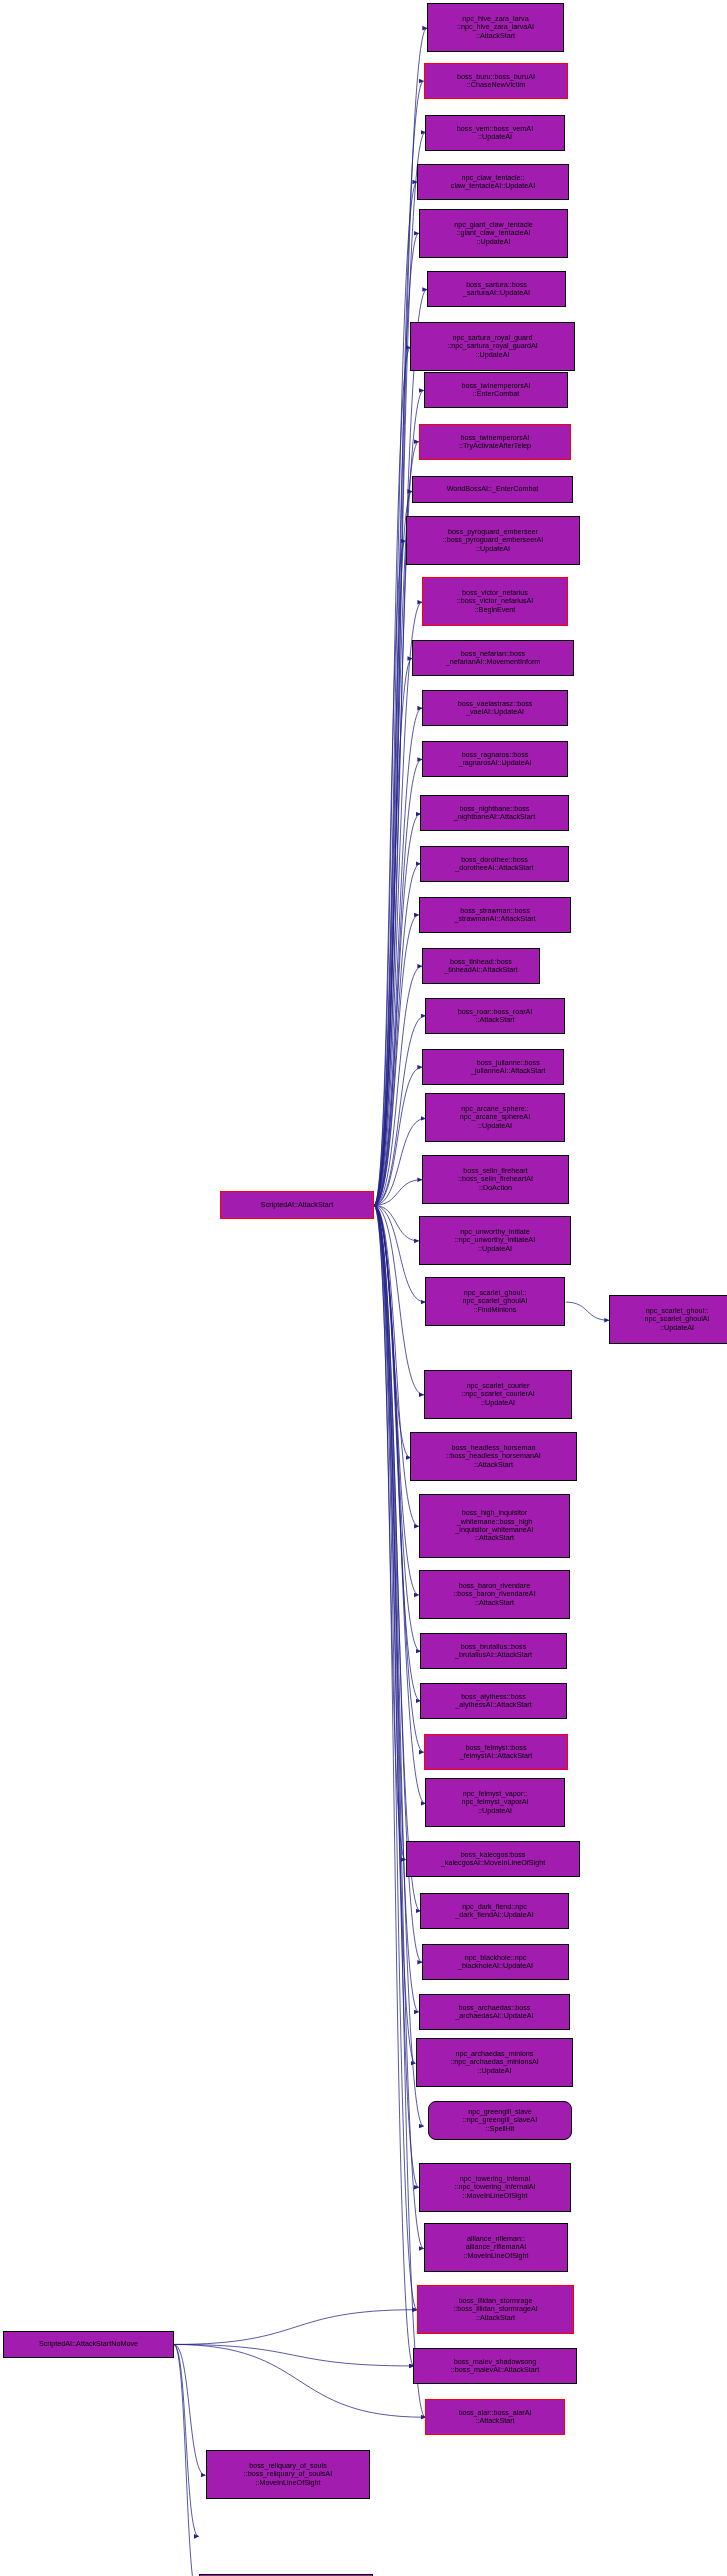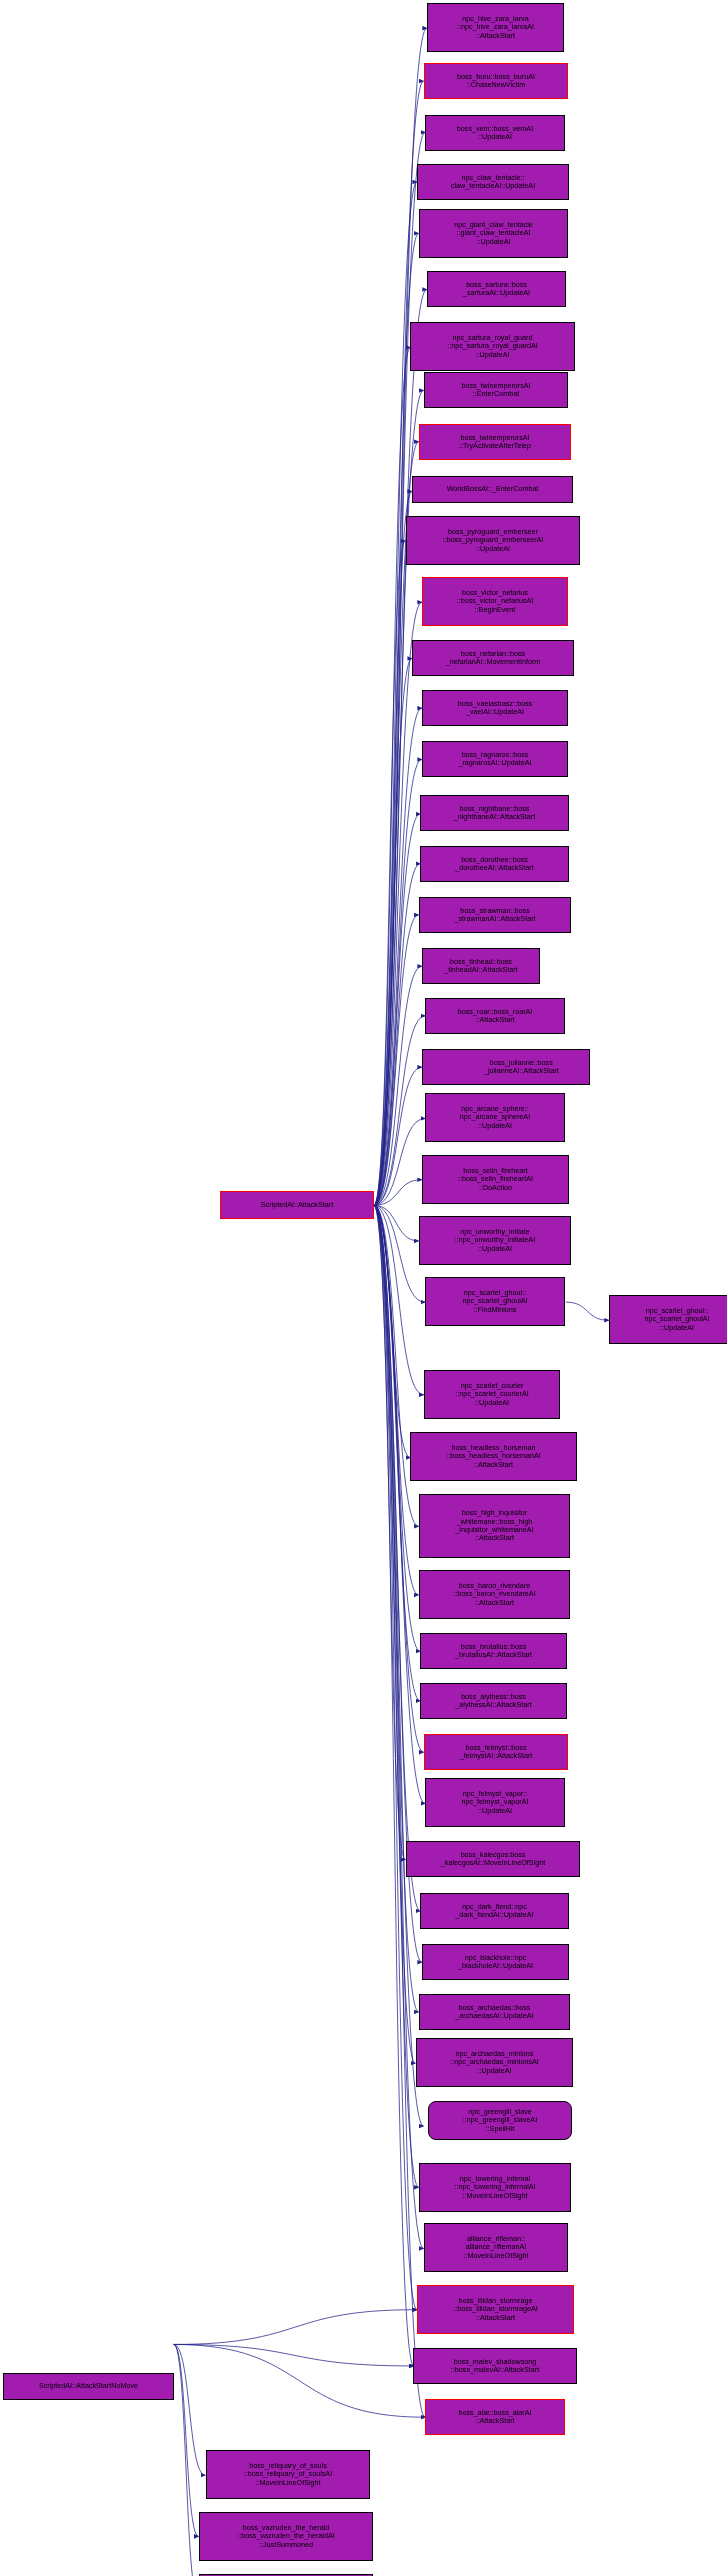--- a/index.html
+++ b/index.html
@@ -68,21 +68,21 @@
       <path d="M493.0909090909091,1589.4545454545453 C521.8909090909091,1589.4545454545453 516.6545454545454,3119.9999999999995 545.4545454545454,3119.9999999999995" fill="none" stroke="#22228b" stroke-width="1" marker-end="url(#arr)"></path>
       <path d="M493.0909090909091,1589.4545454545453 C530.290909090909,1589.4545454545453 523.5272727272727,3187.6363636363635 560.7272727272726,3187.6363636363635" fill="none" stroke="#22228b" stroke-width="1" marker-end="url(#arr)"></path>
       <path d="M229.0909090909091,3091.6363636363635 C405.4909090909091,3091.6363636363635 373.4181818181818,3045.8181818181815 549.8181818181818,3045.8181818181815" fill="none" stroke="#22228b" stroke-width="1" marker-end="url(#arr)"></path>
       <path d="M229.0909090909091,3091.6363636363635 C403.090909090909,3091.6363636363635 371.45454545454544,3119.9999999999995 545.4545454545454,3119.9999999999995" fill="none" stroke="#22228b" stroke-width="1" marker-end="url(#arr)"></path>
       <path d="M229.0909090909091,3091.6363636363635 C411.49090909090904,3091.6363636363635 378.32727272727266,3187.6363636363635 560.7272727272726,3187.6363636363635" fill="none" stroke="#22228b" stroke-width="1" marker-end="url(#arr)"></path>
       <path d="M229.0909090909091,3091.6363636363635 C251.89090909090908,3091.6363636363635 247.74545454545452,3263.9999999999995 270.5454545454545,3263.9999999999995" fill="none" stroke="#22228b" stroke-width="1" marker-end="url(#arr)"></path>
       <path d="M229.0909090909091,3091.6363636363635 C247.0909090909091,3091.6363636363635 243.8181818181818,3344.727272727272 261.8181818181818,3344.727272727272" fill="none" stroke="#22228b" stroke-width="1" marker-end="url(#arr)"></path>
       <path d="M229.0909090909091,3091.6363636363635 C247.0909090909091,3091.6363636363635 243.8181818181818,3427.636363636363 261.8181818181818,3427.636363636363" fill="none" stroke="#22228b" stroke-width="1" marker-end="url(#arr)"></path>
     </svg>
 <div class="node red" style="left: 220px; top: 1191px; width: 154px; height: 28px;"><span class="lbl">ScriptedAI::AttackStart</span></div>
-    <div class="node" style="left: 3px; top: 2331px; width: 171px; height: 26.5px; margin-top: 42px;"><span class="lbl">ScriptedAI::AttackStartNoMove</span></div>
+    <div class="node" style="left: 3px; top: 2331px; width: 171px; height: 26.5px;"><span class="lbl">ScriptedAI::AttackStartNoMove</span></div>
     <div class="node" style="left: 427px; top: 3px; width: 137px; height: 49px;"><span class="lbl">npc_hive_zara_larva
 ::npc_hive_zara_larvaAI
 ::AttackStart</span></div>
     <div class="node red" style="left: 424px; top: 63px; width: 144px; height: 36px;"><span class="lbl">boss_buru::boss_buruAI
 ::ChaseNewVictim</span></div>
     <div class="node" style="left: 425px; top: 115px; width: 140px; height: 36px;"><span class="lbl">boss_vem::boss_vemAI
 ::UpdateAI</span></div>
     <div class="node" style="left: 417px; top: 164px; width: 152px; height: 36px;"><span class="lbl">npc_claw_tentacle::
 claw_tentacleAI::UpdateAI</span></div>
     <div class="node" style="left: 419px; top: 209px; width: 149px; height: 49px;"><span class="lbl">npc_giant_claw_tentacle
@@ -113,38 +113,38 @@
     <div class="node" style="left: 420px; top: 795px; width: 149px; height: 36px;"><span class="lbl">boss_nightbane::boss
 _nightbaneAI::AttackStart</span></div>
     <div class="node" style="left: 420px; top: 846px; width: 149px; height: 36px;"><span class="lbl">boss_dorothee::boss
 _dorotheeAI::AttackStart</span></div>
     <div class="node" style="left: 419px; top: 897px; width: 152px; height: 36px;"><span class="lbl">boss_strawman::boss
 _strawmanAI::AttackStart</span></div>
     <div class="node" style="left: 422px; top: 948px; width: 118px; height: 36px;"><span class="lbl">boss_tinhead::boss
 _tinheadAI::AttackStart</span></div>
     <div class="node" style="left: 425px; top: 998px; width: 140px; height: 36px;"><span class="lbl">boss_roar::boss_roarAI
 ::AttackStart</span></div>
-    <div class="node" style="left: 422px; top: 1049px; width: 168px; height: 36px; padding-left: 32px;"><span class="lbl">boss_julianne::boss
+    <div class="node" style="left: 422px; top: 1049px; width: 142px; height: 36px; padding-left: 32px;"><span class="lbl">boss_julianne::boss
 _julianneAI::AttackStart</span></div>
     <div class="node" style="left: 425px; top: 1093px; width: 140px; height: 49px;"><span class="lbl">npc_arcane_sphere::
 npc_arcane_sphereAI
 ::UpdateAI</span></div>
     <div class="node" style="left: 422px; top: 1155px; width: 147px; height: 49px;"><span class="lbl">boss_selin_fireheart
 ::boss_selin_fireheartAI
 ::DoAction</span></div>
     <div class="node" style="left: 419px; top: 1216px; width: 152px; height: 49px;"><span class="lbl">npc_unworthy_initiate
 ::npc_unworthy_initiateAI
 ::UpdateAI</span></div>
     <div class="node" style="left: 425px; top: 1277px; width: 140px; height: 49px;"><span class="lbl">npc_scarlet_ghoul::
 npc_scarlet_ghoulAI
 ::FindMinions</span></div>
     <div class="node" style="left: 609px; top: 1295px; width: 136px; height: 49px;"><span class="lbl">npc_scarlet_ghoul::
 npc_scarlet_ghoulAI
 ::UpdateAI</span></div>
-    <div class="node" style="left: 424px; top: 1370px; width: 136px; height: 49px;"><span class="lbl">npc_scarlet_courier
+    <div class="node" style="left: 424px; top: 1370px; width: 148px; height: 49px;"><span class="lbl">npc_scarlet_courier
 ::npc_scarlet_courierAI
 ::UpdateAI</span></div>
     <div class="node" style="left: 410px; top: 1432px; width: 167px; height: 49px;"><span class="lbl">boss_headless_horseman
 ::boss_headless_horsemanAI
 ::AttackStart</span></div>
     <div class="node" style="left: 419px; top: 1494px; width: 151px; height: 64px;"><span class="lbl">boss_high_inquisitor
 _whitemane::boss_high
 _inquisitor_whitemaneAI
 ::AttackStart</span></div>
     <div class="node" style="left: 419px; top: 1570px; width: 151px; height: 49px; text-align: center;"><span class="lbl">boss_baron_rivendare
@@ -182,18 +182,15 @@
     <div class="node red" style="left: 417px; top: 2285px; width: 157px; height: 49px;"><span class="lbl">boss_illidan_stormrage
 ::boss_illidan_stormrageAI
 ::AttackStart</span></div>
     <div class="node" style="left: 413px; top: 2348px; width: 164px; height: 36px;"><span class="lbl">boss_maiev_shadowsong
 ::boss_maievAI::AttackStart</span></div>
     <div class="node red" style="left: 425px; top: 2399px; width: 140px; height: 36px;"><span class="lbl">boss_alar::boss_alarAI
 ::AttackStart</span></div>
     <div class="node" style="left: 206px; top: 2450px; width: 164px; height: 49px;"><span class="lbl">boss_reliquary_of_souls
 ::boss_reliquary_of_soulsAI
 ::MoveInLineOfSight</span></div>
-    <div class="node" style="left: 199px; top: 2512px; width: 174px; height: 49px;"><span class="lbl">boss_vazruden_the_herald
-::boss_vazruden_the_heraldAI
-::JustSummoned</span></div>
     <div class="node" style="left: 199px; top: 2574px; width: 174px; height: 49px;"></div>
   </div>
 
 
 </body></html>

